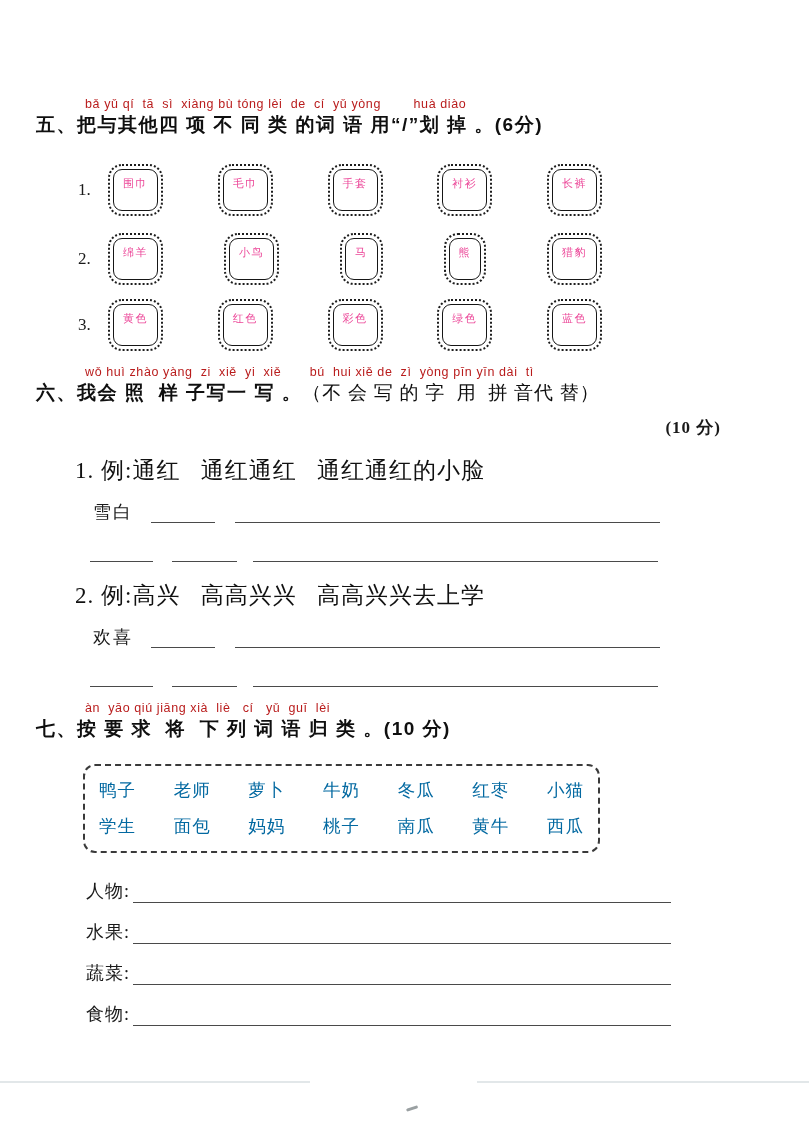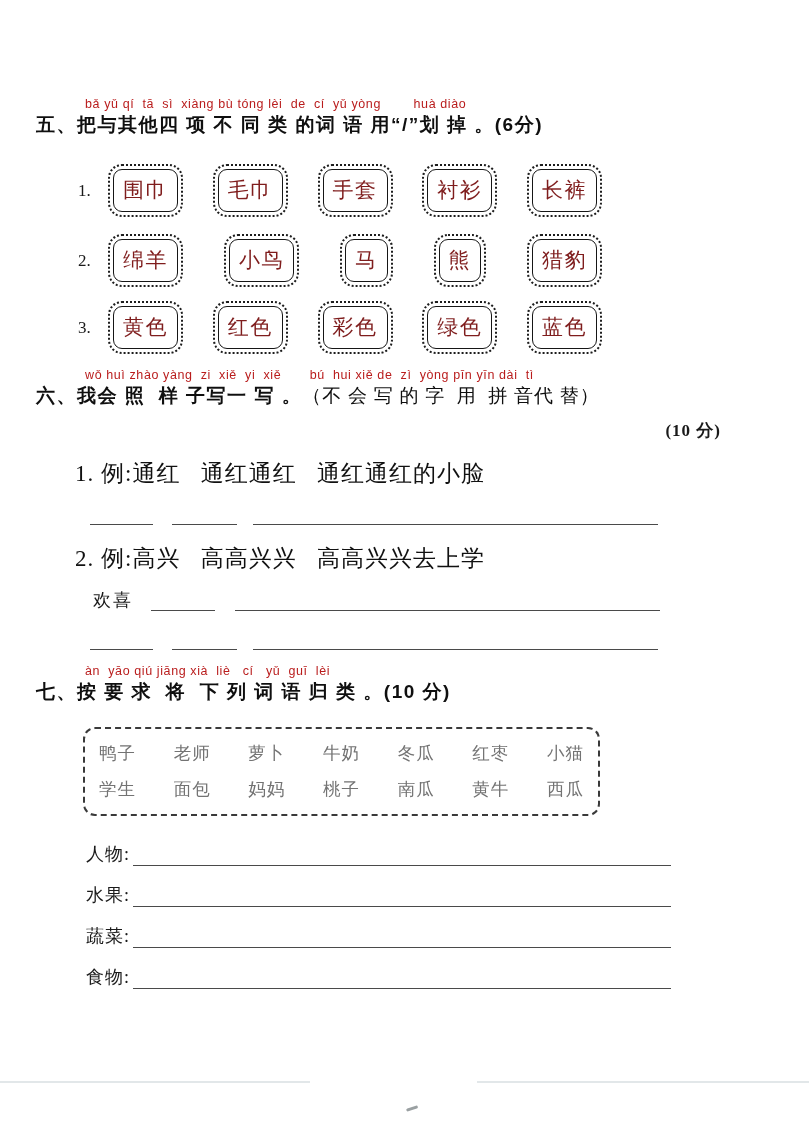--- a/index.html
+++ b/index.html
@@ -21,21 +21,21 @@
   }
   .heading .paren{ font-weight:500; font-family:"Liberation Serif", serif; letter-spacing:1px; }
   
   .optrow{ display:flex; align-items:center; margin-left:78px; width:524px; }
   .optrow.r1{ margin-top:26px; } .optrow.r2{ margin-top:17px; } .optrow.r3{ margin-top:14px; }
   .optnum{ font-family:"Liberation Serif", serif; font-size:17px; width:22px; flex:none; }
   .optboxes{ flex:1; display:flex; justify-content:space-between; align-items:center; margin-left:8px; }
   .fancy{
     display:inline-block; border:1.6px solid #161616; border-radius:9px;
     outline:2px dotted #1d1d1d; outline-offset:3px;
-    padding:6px 9px 7px; font-size:21px; letter-spacing:1.5px; color:#7f1d1d;
+    padding:6px 9px 19px; font-size:11px; letter-spacing:1.5px; color:#ec4899;
     background:#fff; margin:5px;
     font-family:"Liberation Sans", sans-serif;
   }
   .score{ text-align:right; padding-right:88px; margin-top:10px;
     font-family:"Liberation Serif", serif; font-weight:700; font-size:17px; letter-spacing:1px; }
   .kai{
     font-family:"Liberation Serif", serif; font-size:23px; letter-spacing:1px;
     white-space:pre; color:#111; line-height:24px;
   }
   .exline{ margin-left:75px; margin-top:18px; }
@@ -49,21 +49,21 @@
   .blankrow .b1{ width:63px; } .blankrow .b2{ width:65px; margin-left:19px; }
   .blankrow .b3{ flex:1; margin-left:16px; }
   .sec6-pinyin{ margin-top:14px; }
   .sec7-pinyin{ margin-top:14px; }
   
   .bank{
     margin-left:83px; margin-top:22px; width:517px; box-sizing:border-box;
     border:2px dashed #3a3a3a; border-radius:12px; padding:9px 12px 10px;
   }
   .bankrow{ display:flex; justify-content:space-between; padding:3px 2px;
-    font-family:"Liberation Serif", serif; font-size:17.5px; letter-spacing:1px; color:#737373; }
+    font-family:"Liberation Serif", serif; font-size:17.5px; letter-spacing:1px; color:#0369a1; }
   .bankrow + .bankrow{ margin-top:6px; }
   
   .cats{ margin-top:24px;padding-left:8px; }
   .catrow{ display:flex; align-items:flex-end; margin-left:78px; width:585px; height:26px; margin-top:15px; }
   .catrow:first-child{ margin-top:0; }
   .cat-label{ font-family:"Liberation Serif", serif; font-size:18px; letter-spacing:1px; white-space:pre; line-height:24px; }
   .cat-line{ flex:1; border-bottom:1.5px solid #4a4a4a; height:22px; margin-left:3px; }
   
   .artifact-line{ position:absolute; height:2px; background:#e2e7e9; top:1081px; }
   .artifact-line.left{ left:0; width:310px; }
@@ -113,20 +113,25 @@
       </span>
     </div>
   </div>
 
   <div>
     <div class="pinyin sec6-pinyin">wǒ huì zhào yàng  zi  xiě  yi  xiě       bú  hui xiě de  zì  yòng pīn yīn dài  tì</div>
     <div class="heading"><span>六、我会 照  样 子写一 写 。</span><span class="paren">（不 会 写 的 字  用  拼 音代 替）</span></div>
     <div class="score">(10 分)</div>
 
     <div class="exline first kai">1. 例:通红   通红通红   通红通红的小脸</div>
+    <div class="wordrow">
+      <span class="answer-word">雪白</span>
+      <span class="blank b-short"></span>
+      <span class="blank b-long"></span>
+    </div>
     <div class="blankrow">
       <span class="blank b1"></span>
       <span class="blank b2"></span>
       <span class="blank b3"></span>
     </div>
 
     <div class="exline kai" style="margin-top:22px">2. 例:高兴   高高兴兴   高高兴兴去上学</div>
     <div class="wordrow">
       <span class="answer-word">欢喜</span>
       <span class="blank b-short"></span>

